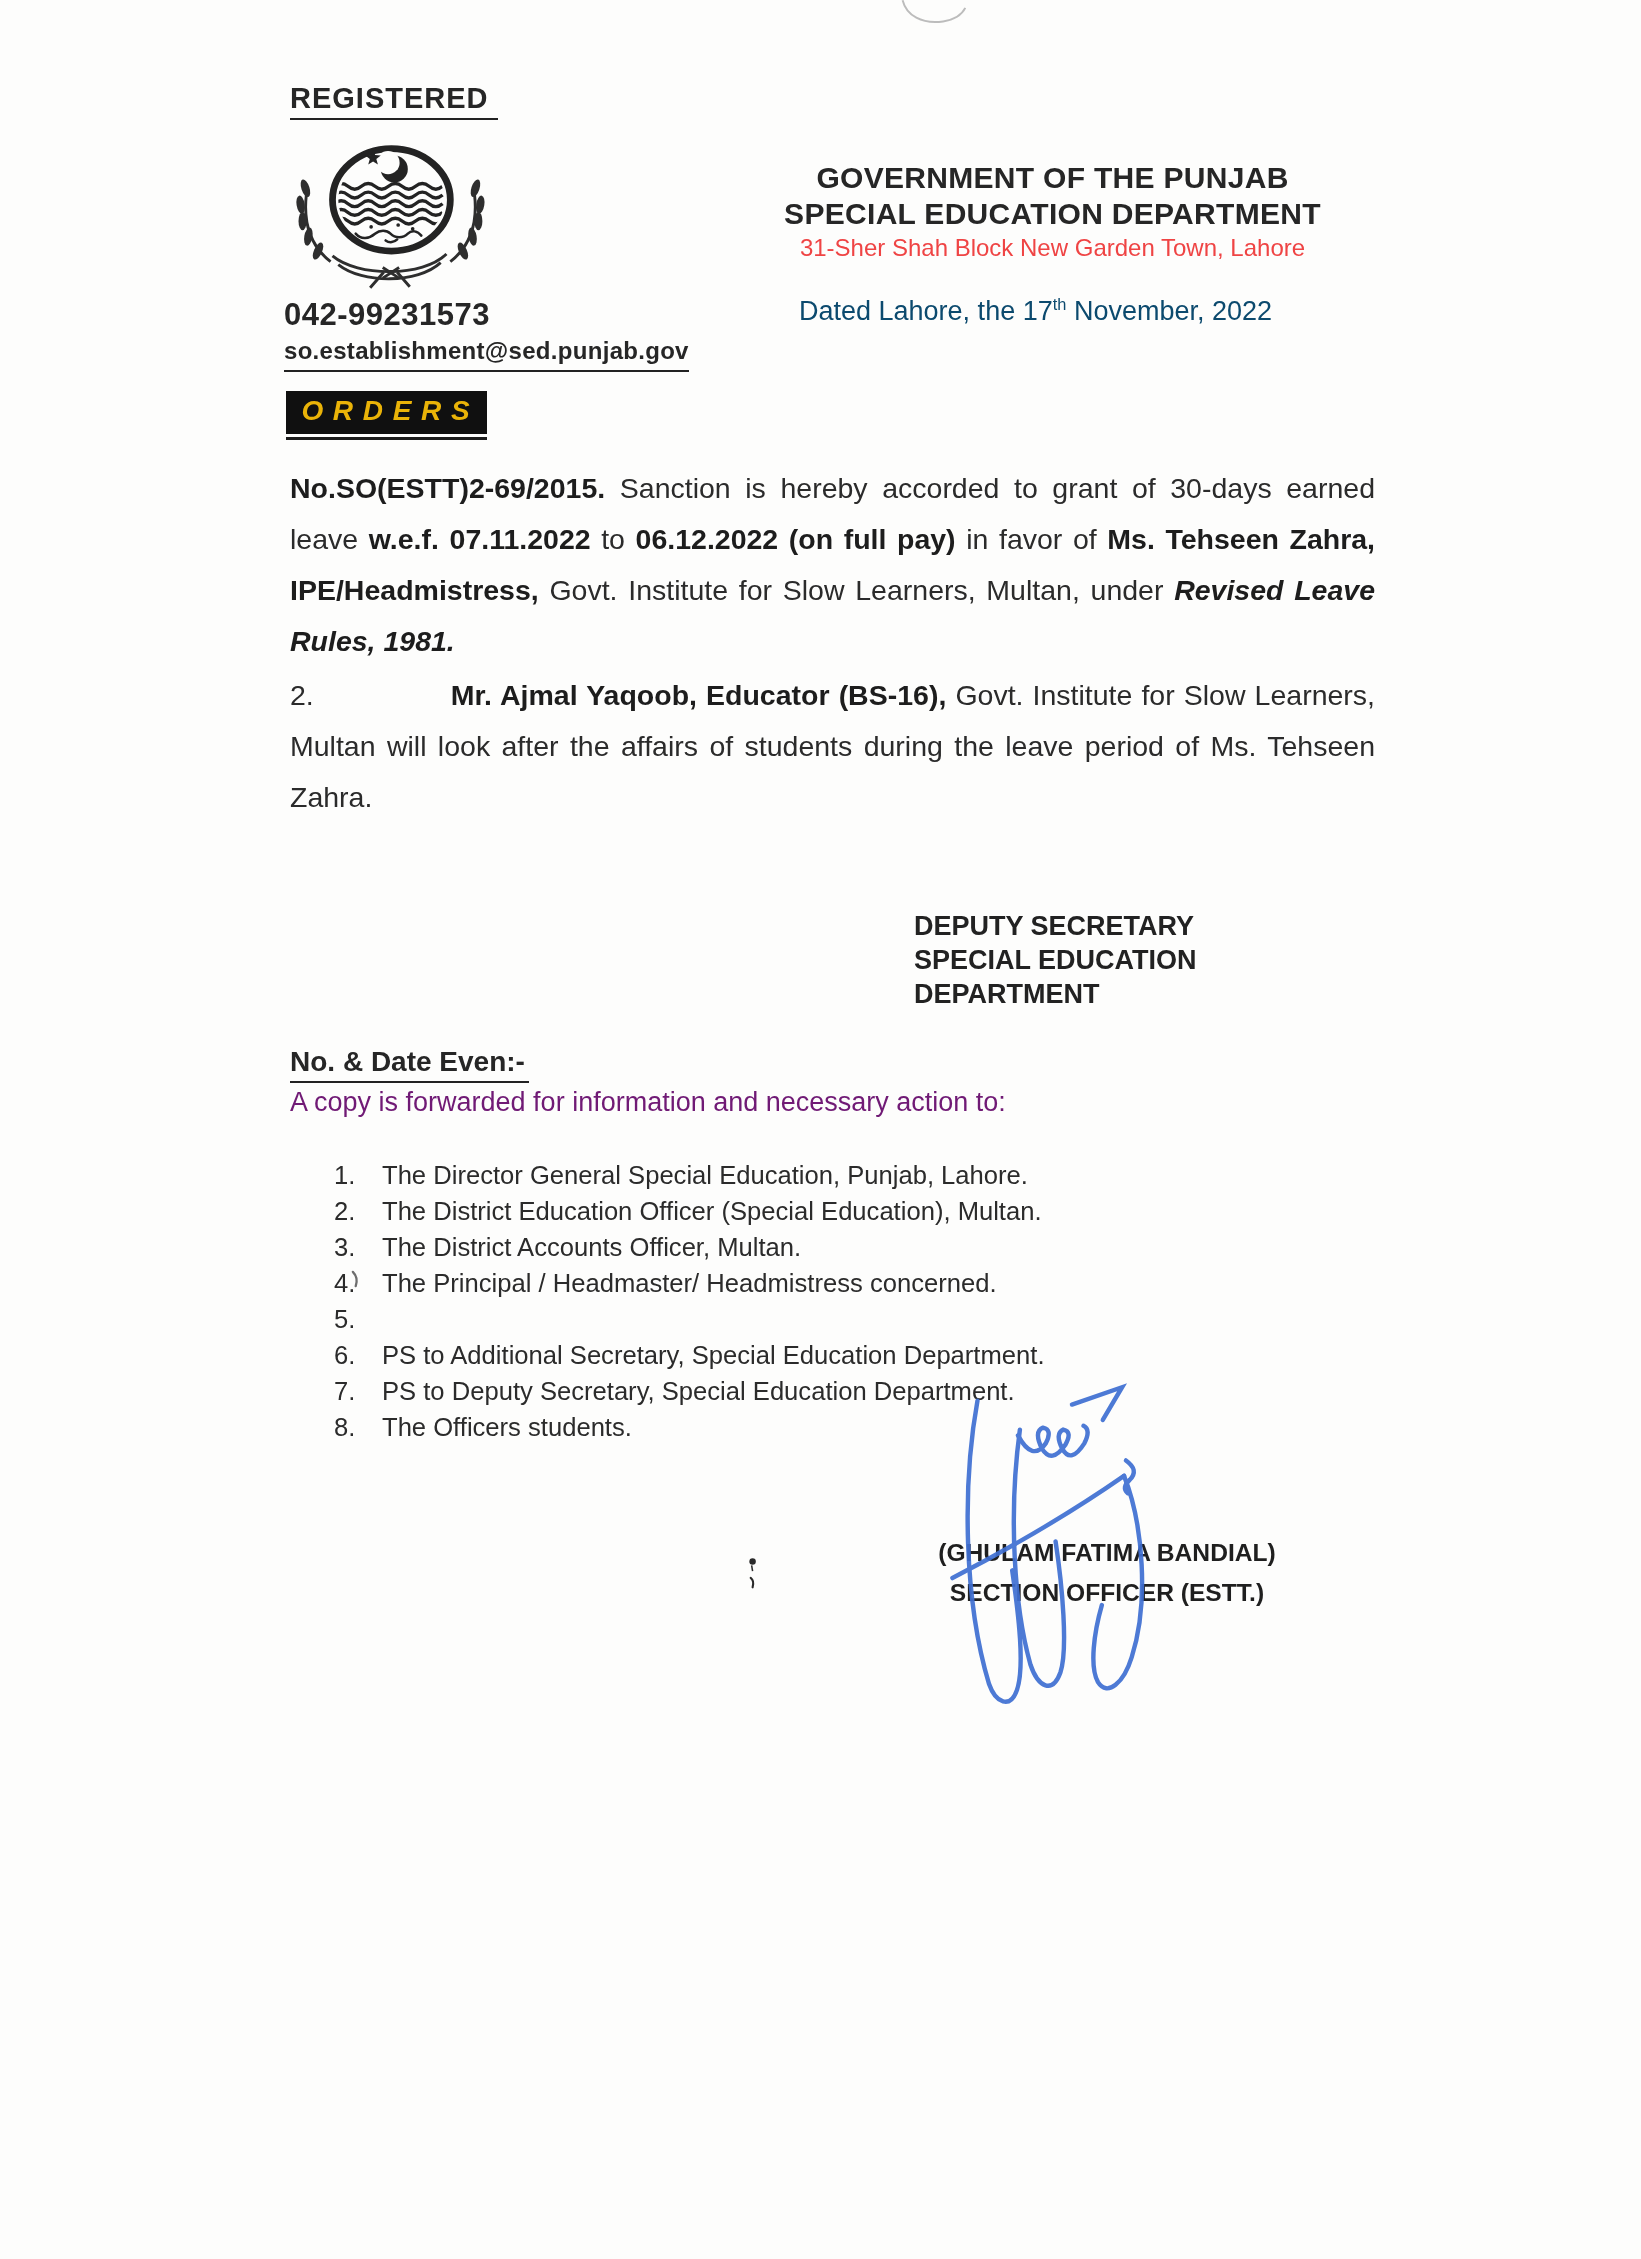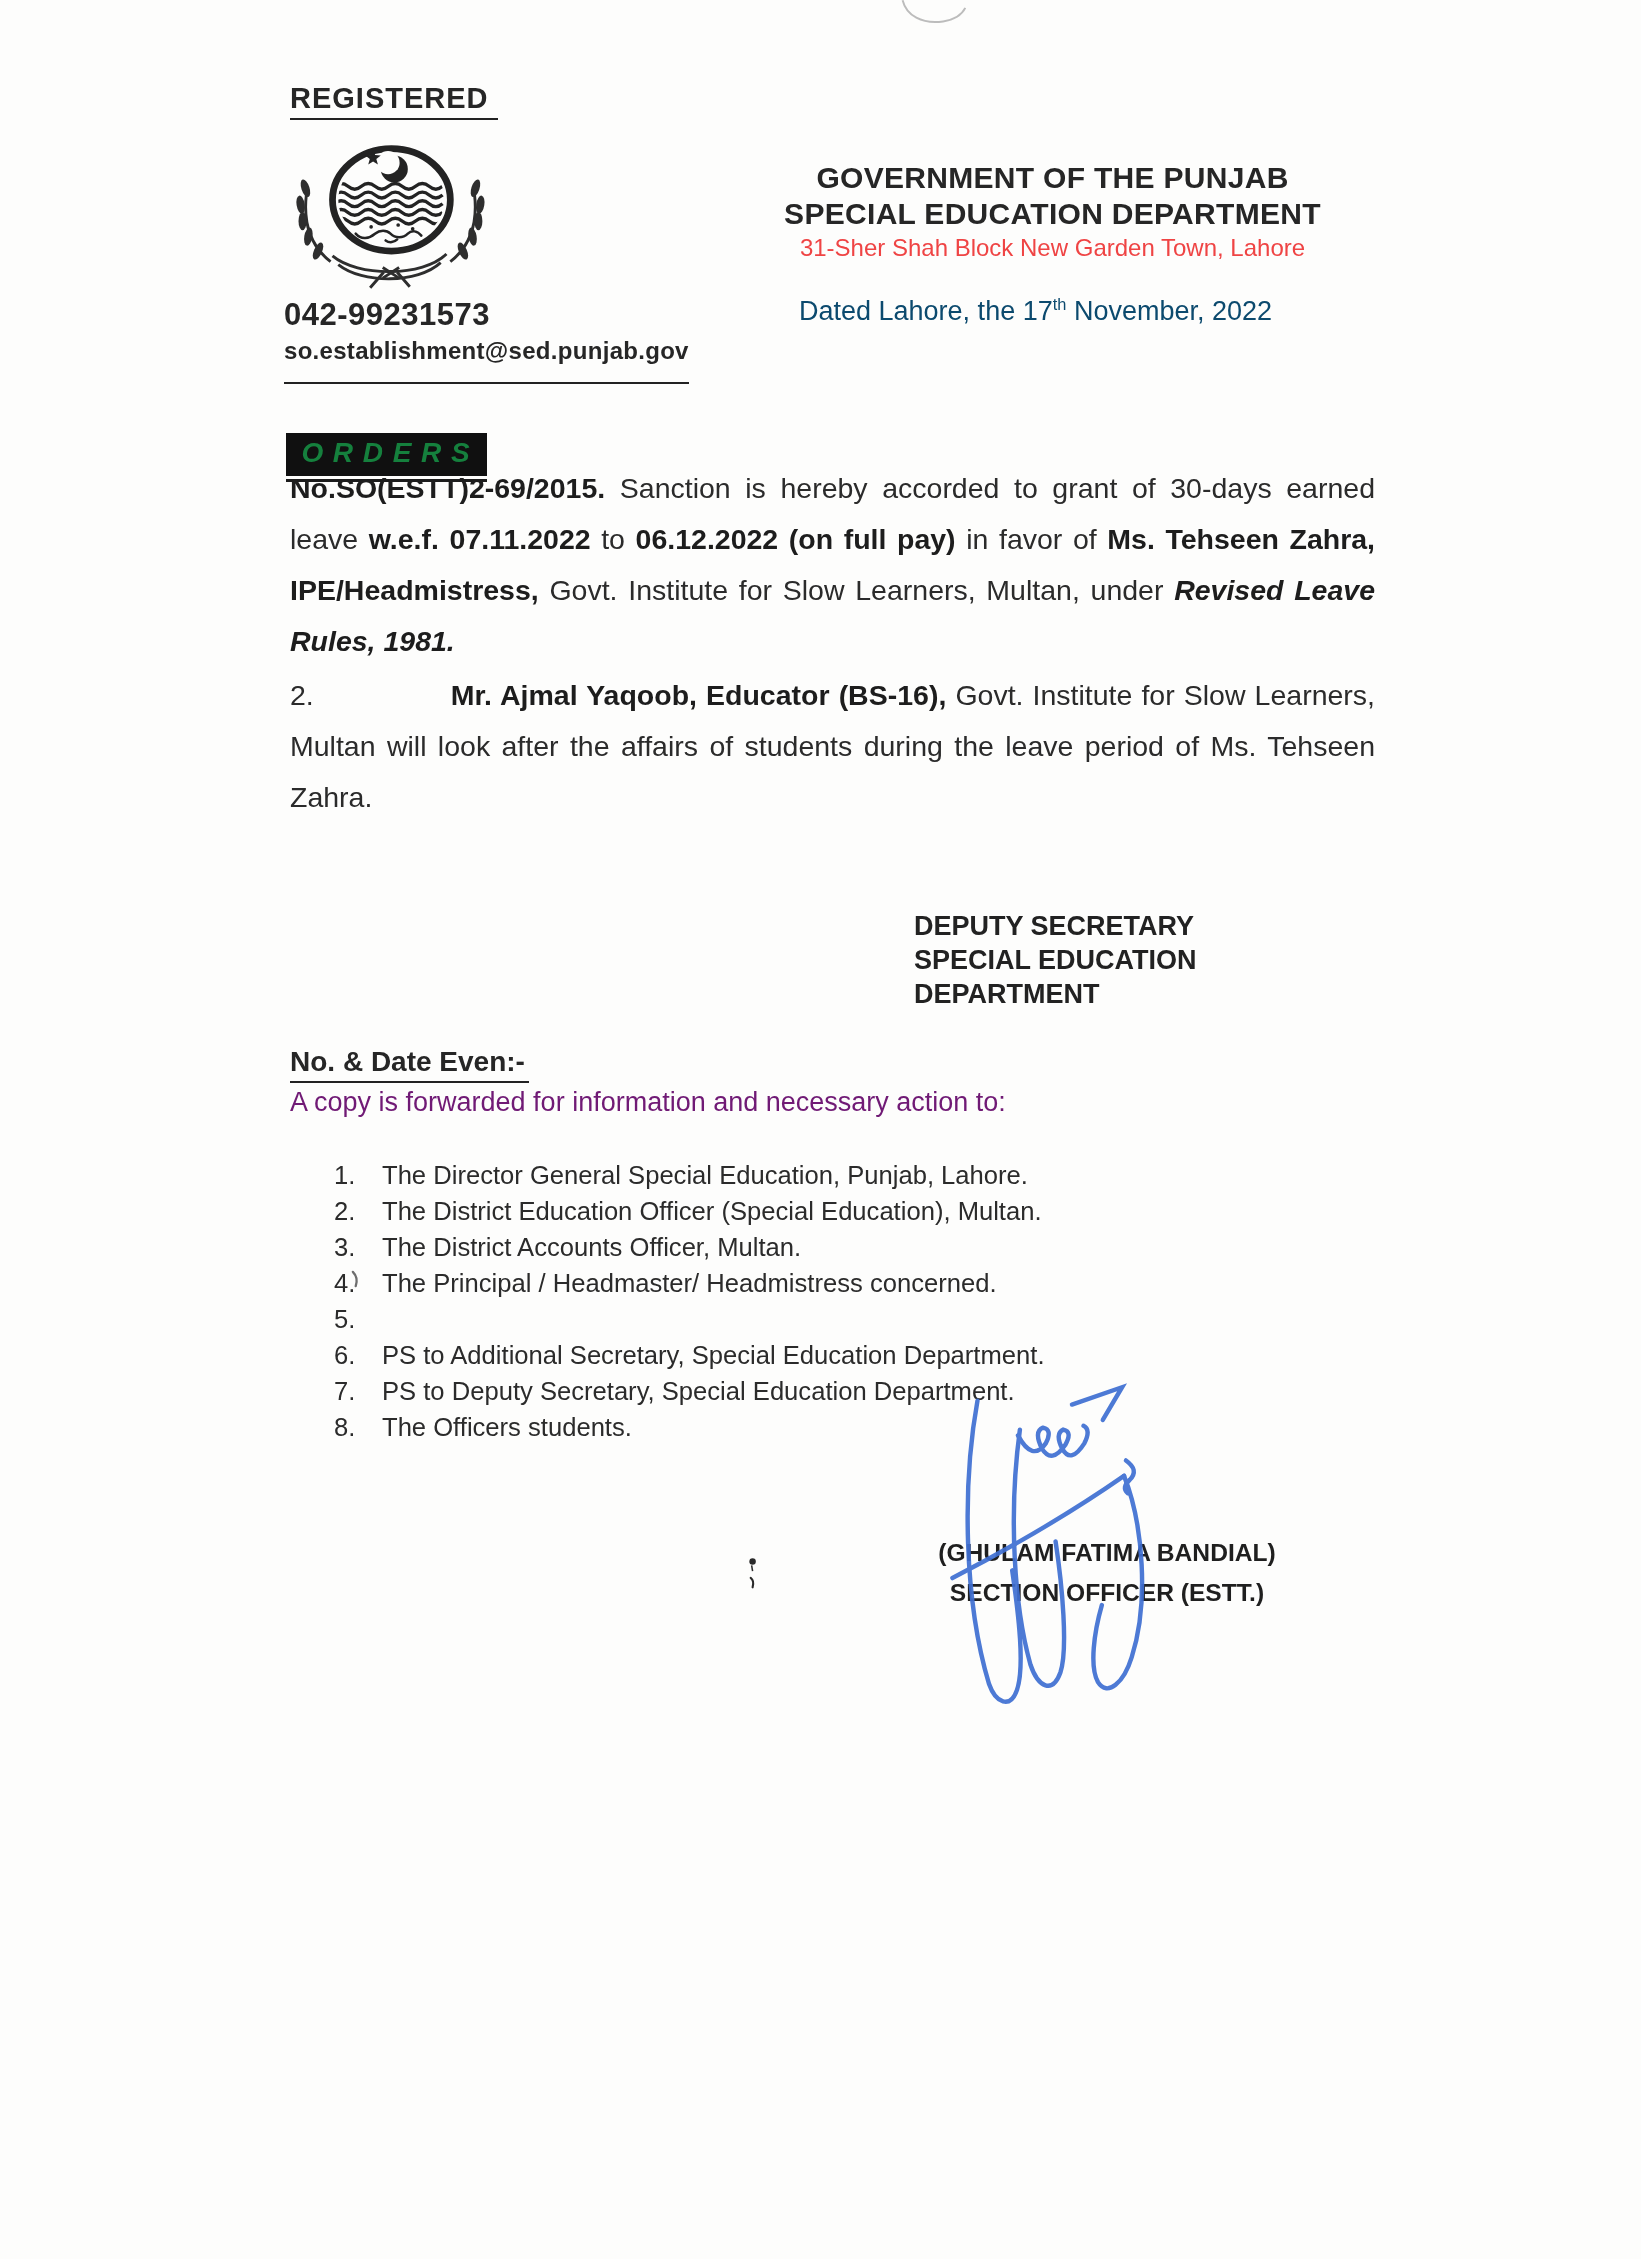--- a/index.html
+++ b/index.html
@@ -16,34 +16,34 @@
   .registered{
     position:absolute;left:290px;top:82px;
     font-size:29px;font-weight:bold;letter-spacing:1px;
     border-bottom:2.9px solid #222;padding:0 9.7px 2.9px 0;
   }
   .emblem{position:absolute;left:290px;top:129px;width:198px;height:162px;}
   .phone{position:absolute;left:284px;top:297px;font-size:31px;font-weight:bold;letter-spacing:0.5px;}
   .email{
     position:absolute;left:284px;top:337px;
     font-size:24px;font-weight:bold;letter-spacing:0.3px;
-    border-bottom:2.9px solid #222;padding-bottom:17px;
+    border-bottom:2.9px solid #222;padding-bottom:5px;
   }
   
   .dept{position:absolute;left:734px;top:160px;width:637px;text-align:center;line-height:36px;}
   .dept .l1,.dept .l2{font-size:30px;font-weight:bold;letter-spacing:0.3px;}
   .dept .addr{font-size:24px;color:#ef4444;line-height:32px;}
   .dateline{position:absolute;left:799px;top:295px;font-size:27px;color:#0c4a6e;}
   .dateline sup{font-size:16.4px;}
   
   .orders-wrap{position:absolute;left:286px;top:391px;border-bottom:3.9px solid #1c1c1c;padding-bottom:2.9px;}
   .orders-box{
-    display:inline-block;background:#101010;color:#15803d;
+    display:inline-block;background:#101010;color:#eab308;
     font-size:28px;font-weight:bold;font-style:italic;
-    letter-spacing:9.7px;padding:3.9px 7.7px 6.8px 15.4px;margin-top:42px;
+    letter-spacing:9.7px;padding:3.9px 7.7px 6.8px 15.4px;
   }
   
   .para{
     position:absolute;left:290px;width:1085px;
     font-size:28.5px;line-height:51px;
     text-align:justify;color:#2b2b2b;
   }
   .p1{top:463px;}
   .p2{top:670px;}
   .para b{color:#1d1d1d;}

